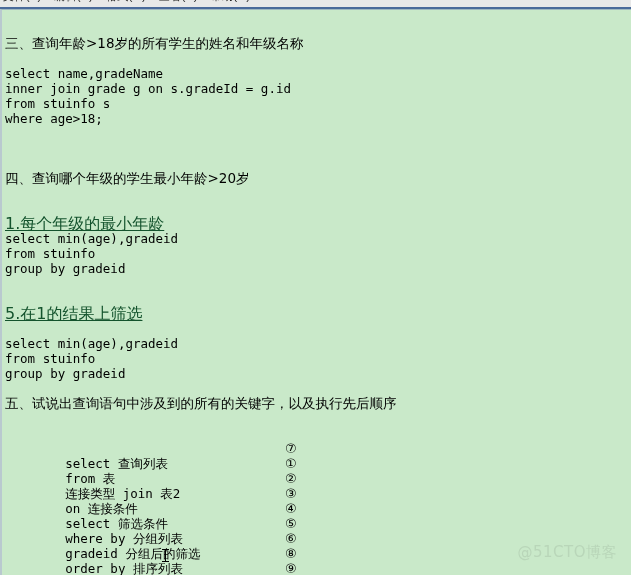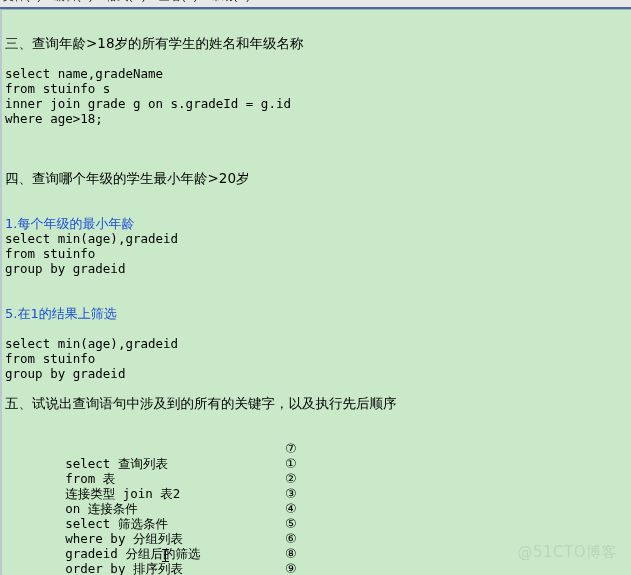--- a/index.html
+++ b/index.html
@@ -70,22 +70,23 @@
 
   
   .mono {
     font-family: "DejaVu Sans Mono", "Liberation Mono", monospace;
     font-size: 12.5px;
     color: #000000;
   }
   
   .cjk {
     font-family: "DejaVu Sans", sans-serif;
-    font-size: 13px;
-    color: #1d4ed8;
+    font-size: 16px;
+    color: #14532d;
+    text-decoration: underline;
   }
   .heading {
     font-family: "DejaVu Sans", sans-serif;
     font-size: 13.5px;
     color: #000000;
   }
 
   
   .num {
     position: absolute;
@@ -140,22 +141,22 @@
       <span>帮助(H)</span>
     </div>
   </div>
 
   <div id="pane">
     <div id="code-area">
 
       <div class="row heading">三、查询年龄&gt;18岁的所有学生的姓名和年级名称</div>
       <div class="row blank"></div>
       <div class="row mono">select name,gradeName</div>
+      <div class="row mono">inner join grade g on s.gradeId = g.id</div>
       <div class="row mono">from stuinfo s</div>
-      <div class="row mono">inner join grade g on s.gradeId = g.id</div>
       <div class="row mono">where age&gt;18;</div>
 
       <div class="row blank"></div>
       <div class="row blank"></div>
       <div class="row blank"></div>
 
       <div class="row heading">四、查询哪个年级的学生最小年龄&gt;20岁</div>
       <div class="row blank"></div>
       <div class="row blank"></div>
 

